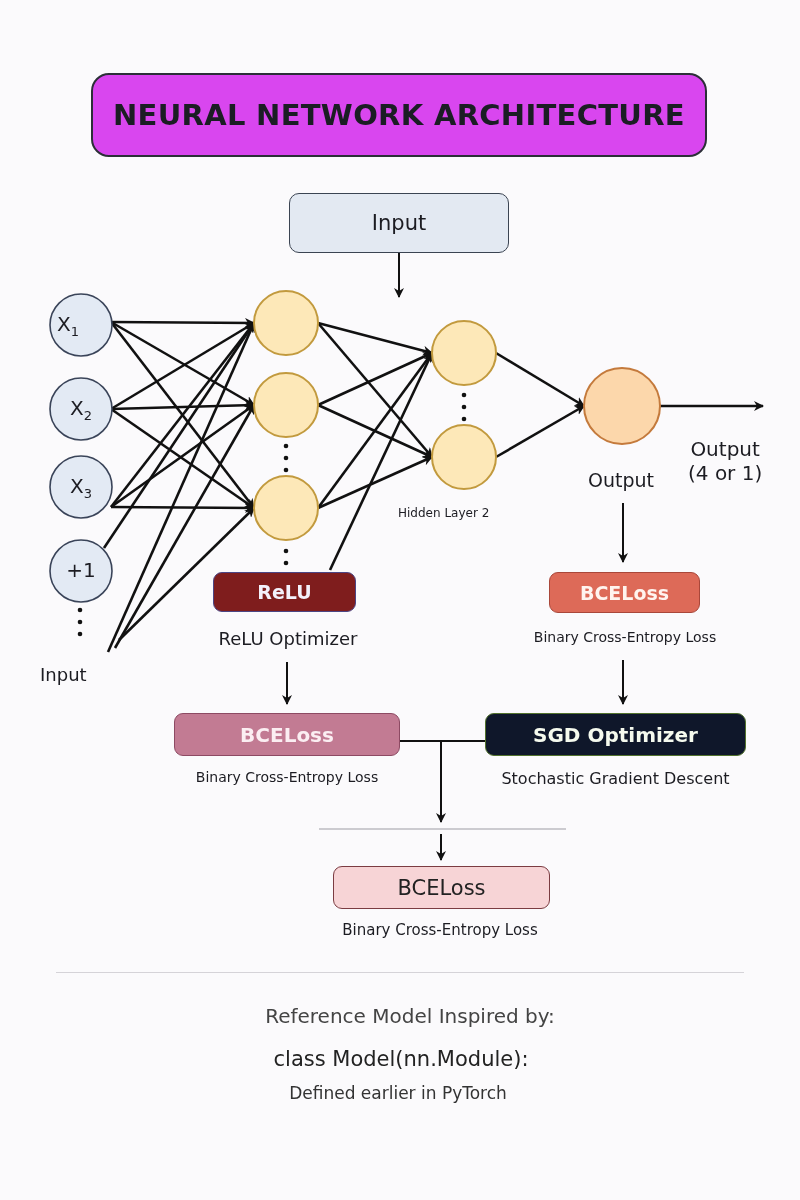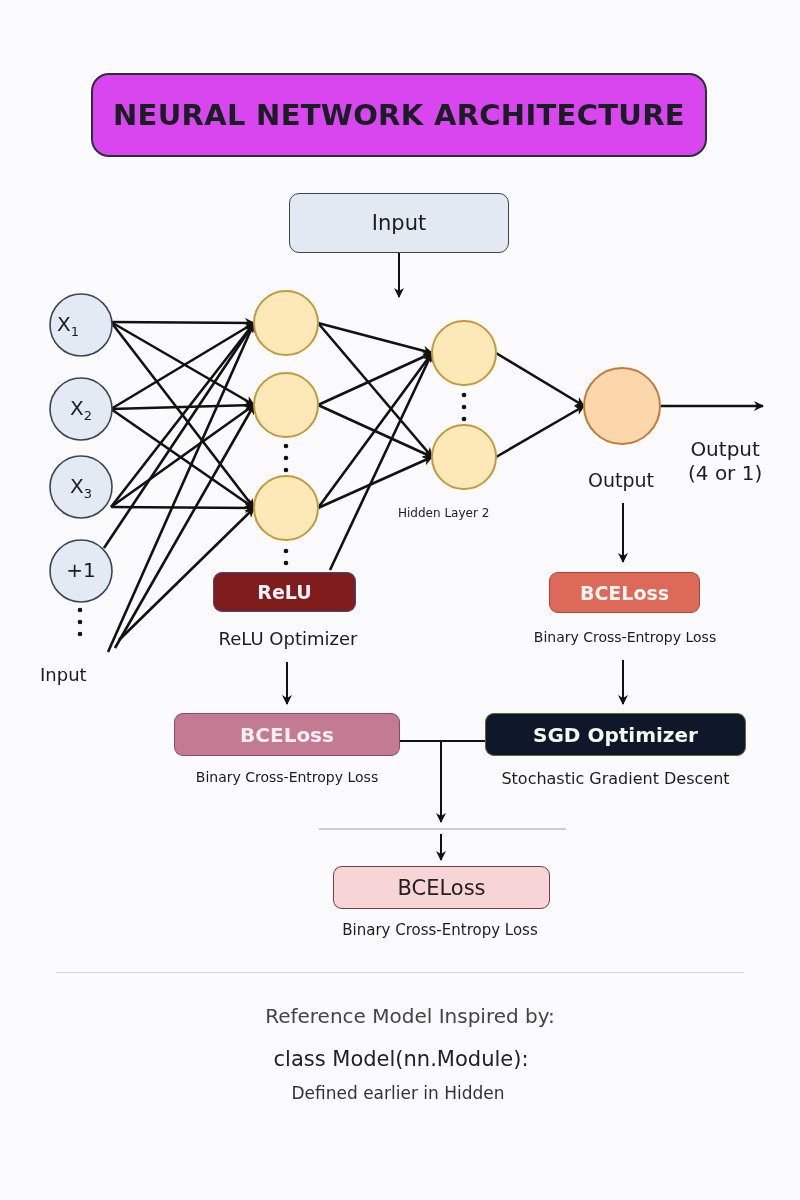--- a/index.html
+++ b/index.html
@@ -143,13 +143,13 @@
 <div class="abs lbl" style="left:485px; top:769px; width:261px; font-size:16px;">Stochastic Gradient Descent</div>
 
 <div class="abs pill" style="left:333px; top:866px; width:217px; height:43px; background:#f7d4d6; border:1.5px solid #7b3c42; color:#222; font-size:21px; font-weight:normal;">
   <span>BCELoss</span>
 </div>
 <div class="abs lbl" style="left:300px; top:921px; width:280px; font-size:15px;">Binary Cross-Entropy Loss</div>
 
 <div class="abs" style="left:56px; top:972px; width:688px; height:1px; background:#d5d3d8;"></div>
 <div class="abs lbl" style="left:0; top:1004px; width:820px; font-size:20px; color:#444;">Reference Model Inspired by:</div>
 <div class="abs lbl" style="left:0; top:1047px; width:802px; font-size:21px; color:#222;">class Model(nn.Module):</div>
-<div class="abs lbl" style="left:0; top:1083px; width:796px; font-size:17px; color:#333;">Defined earlier in Hidden</div>
+<div class="abs lbl" style="left:0; top:1083px; width:796px; font-size:17px; color:#333;">Defined earlier in PyTorch</div>
 
 </body></html>

